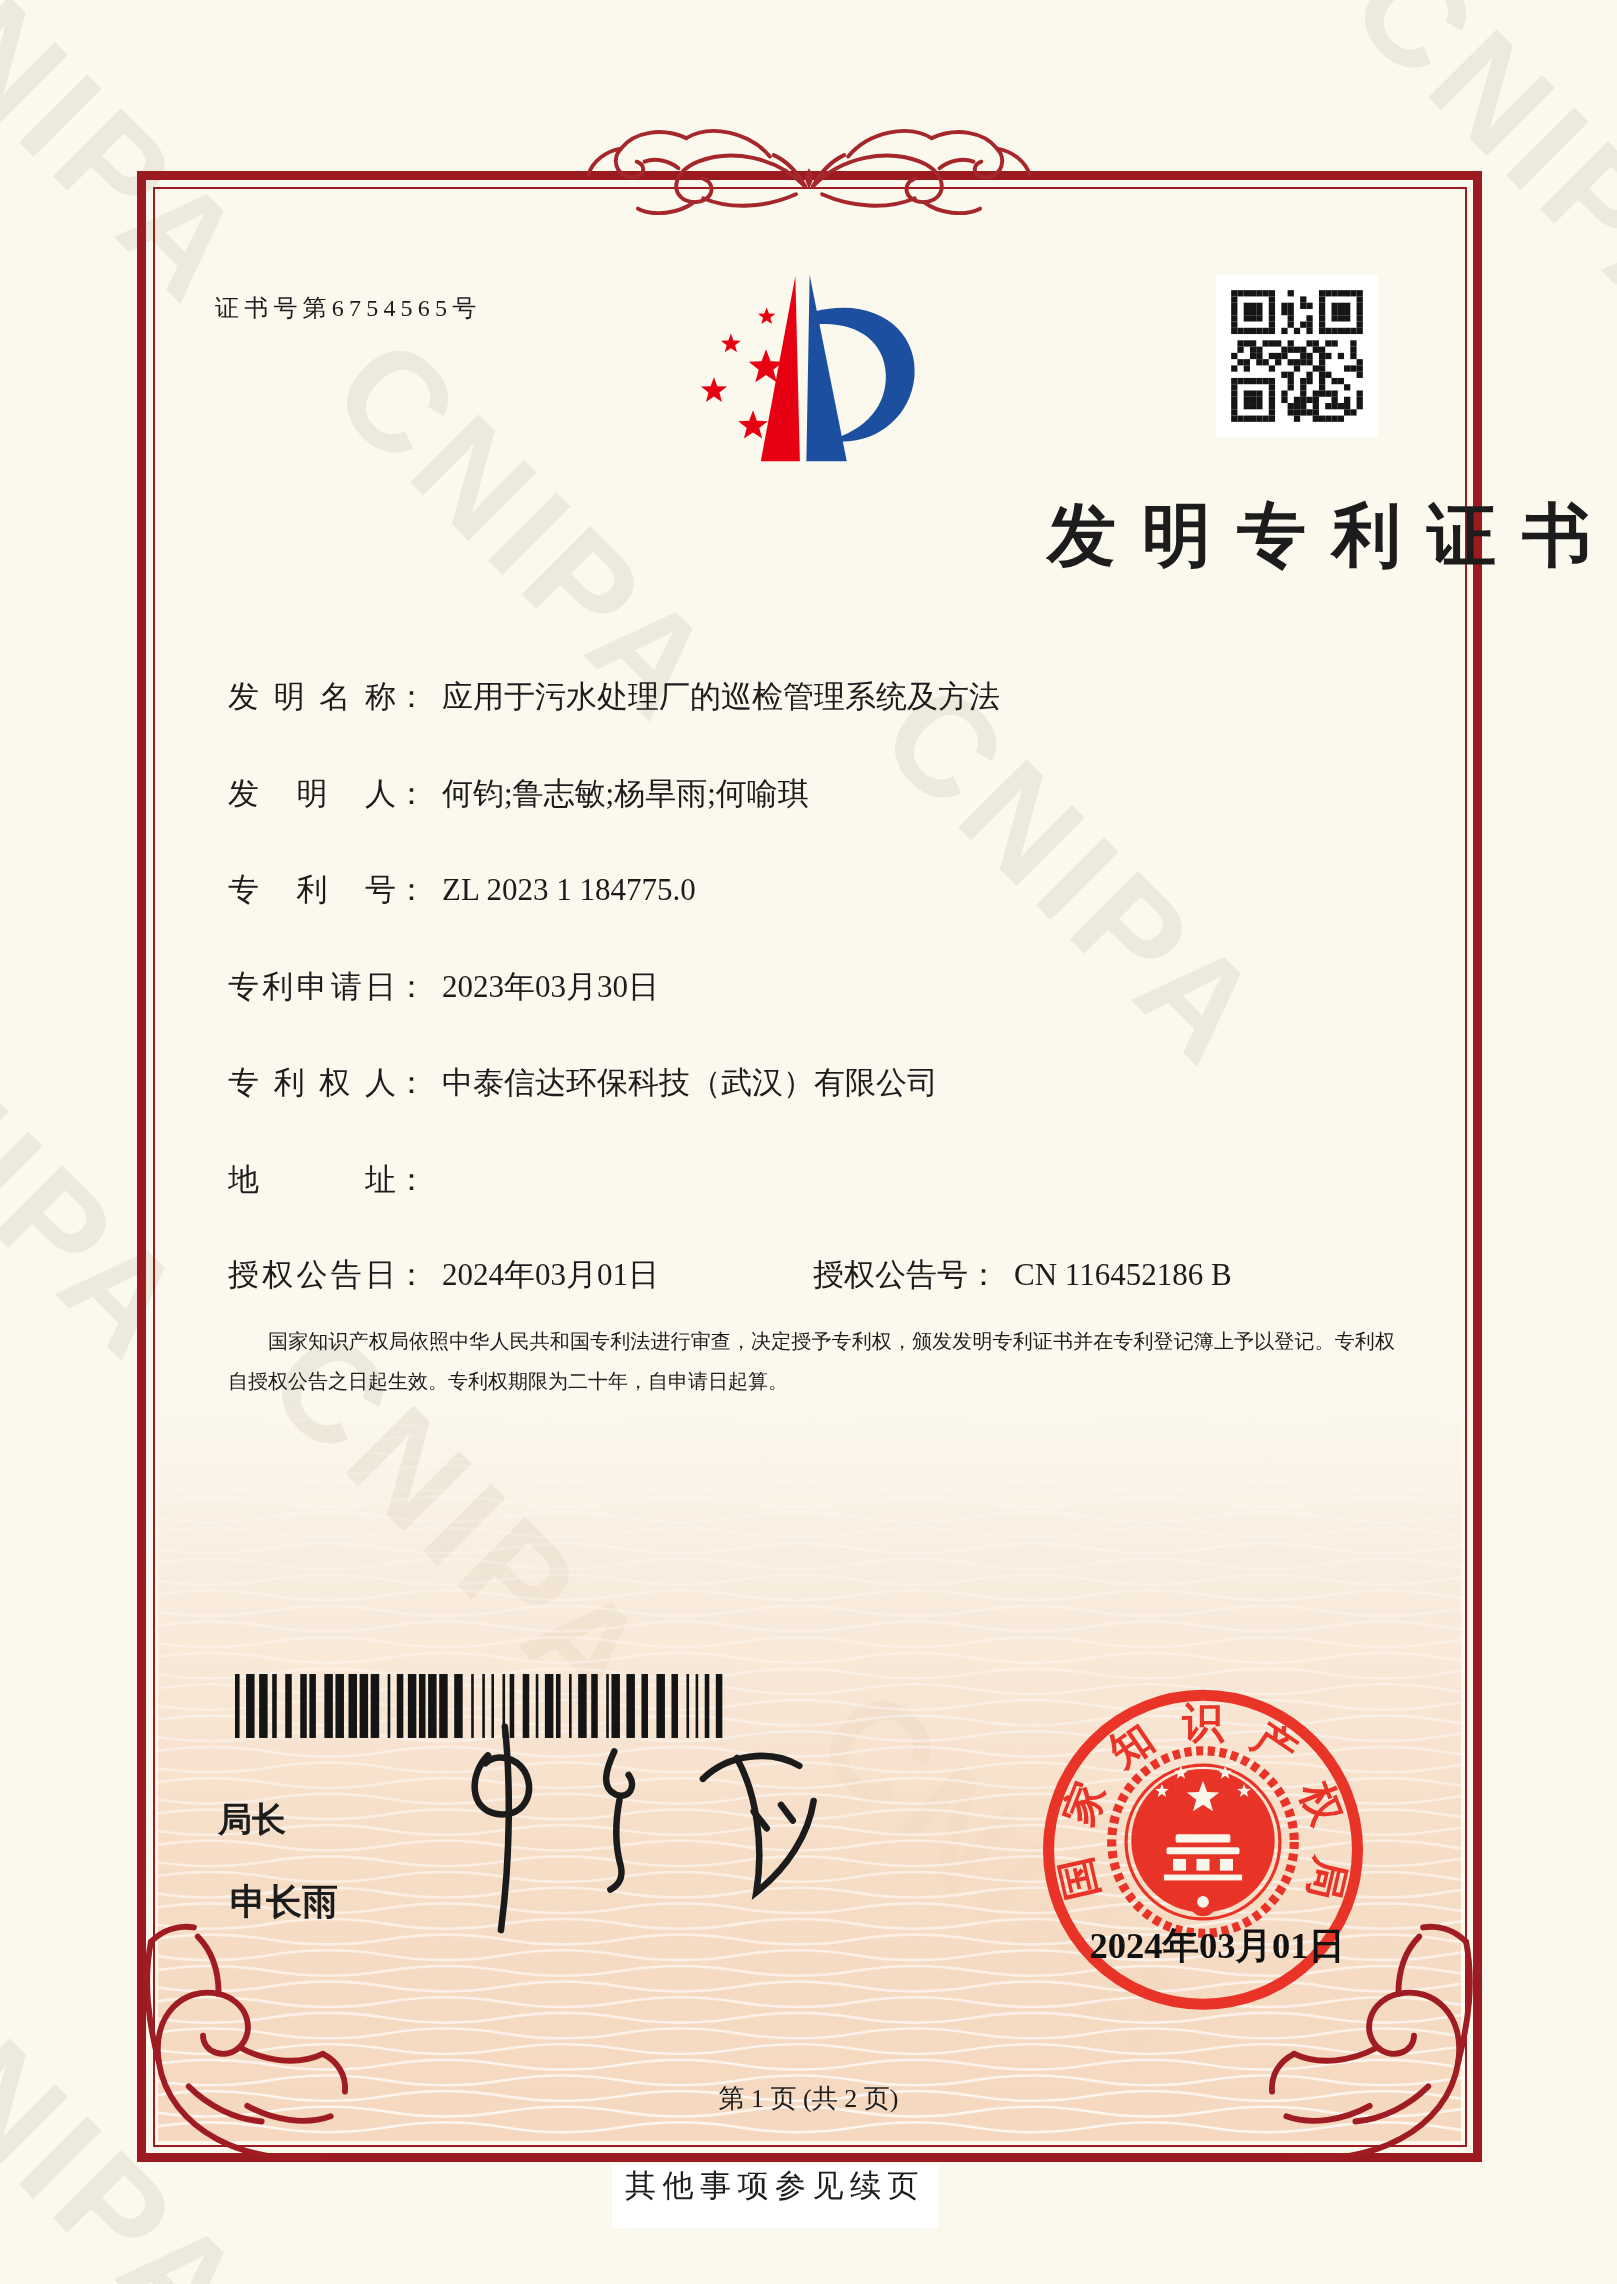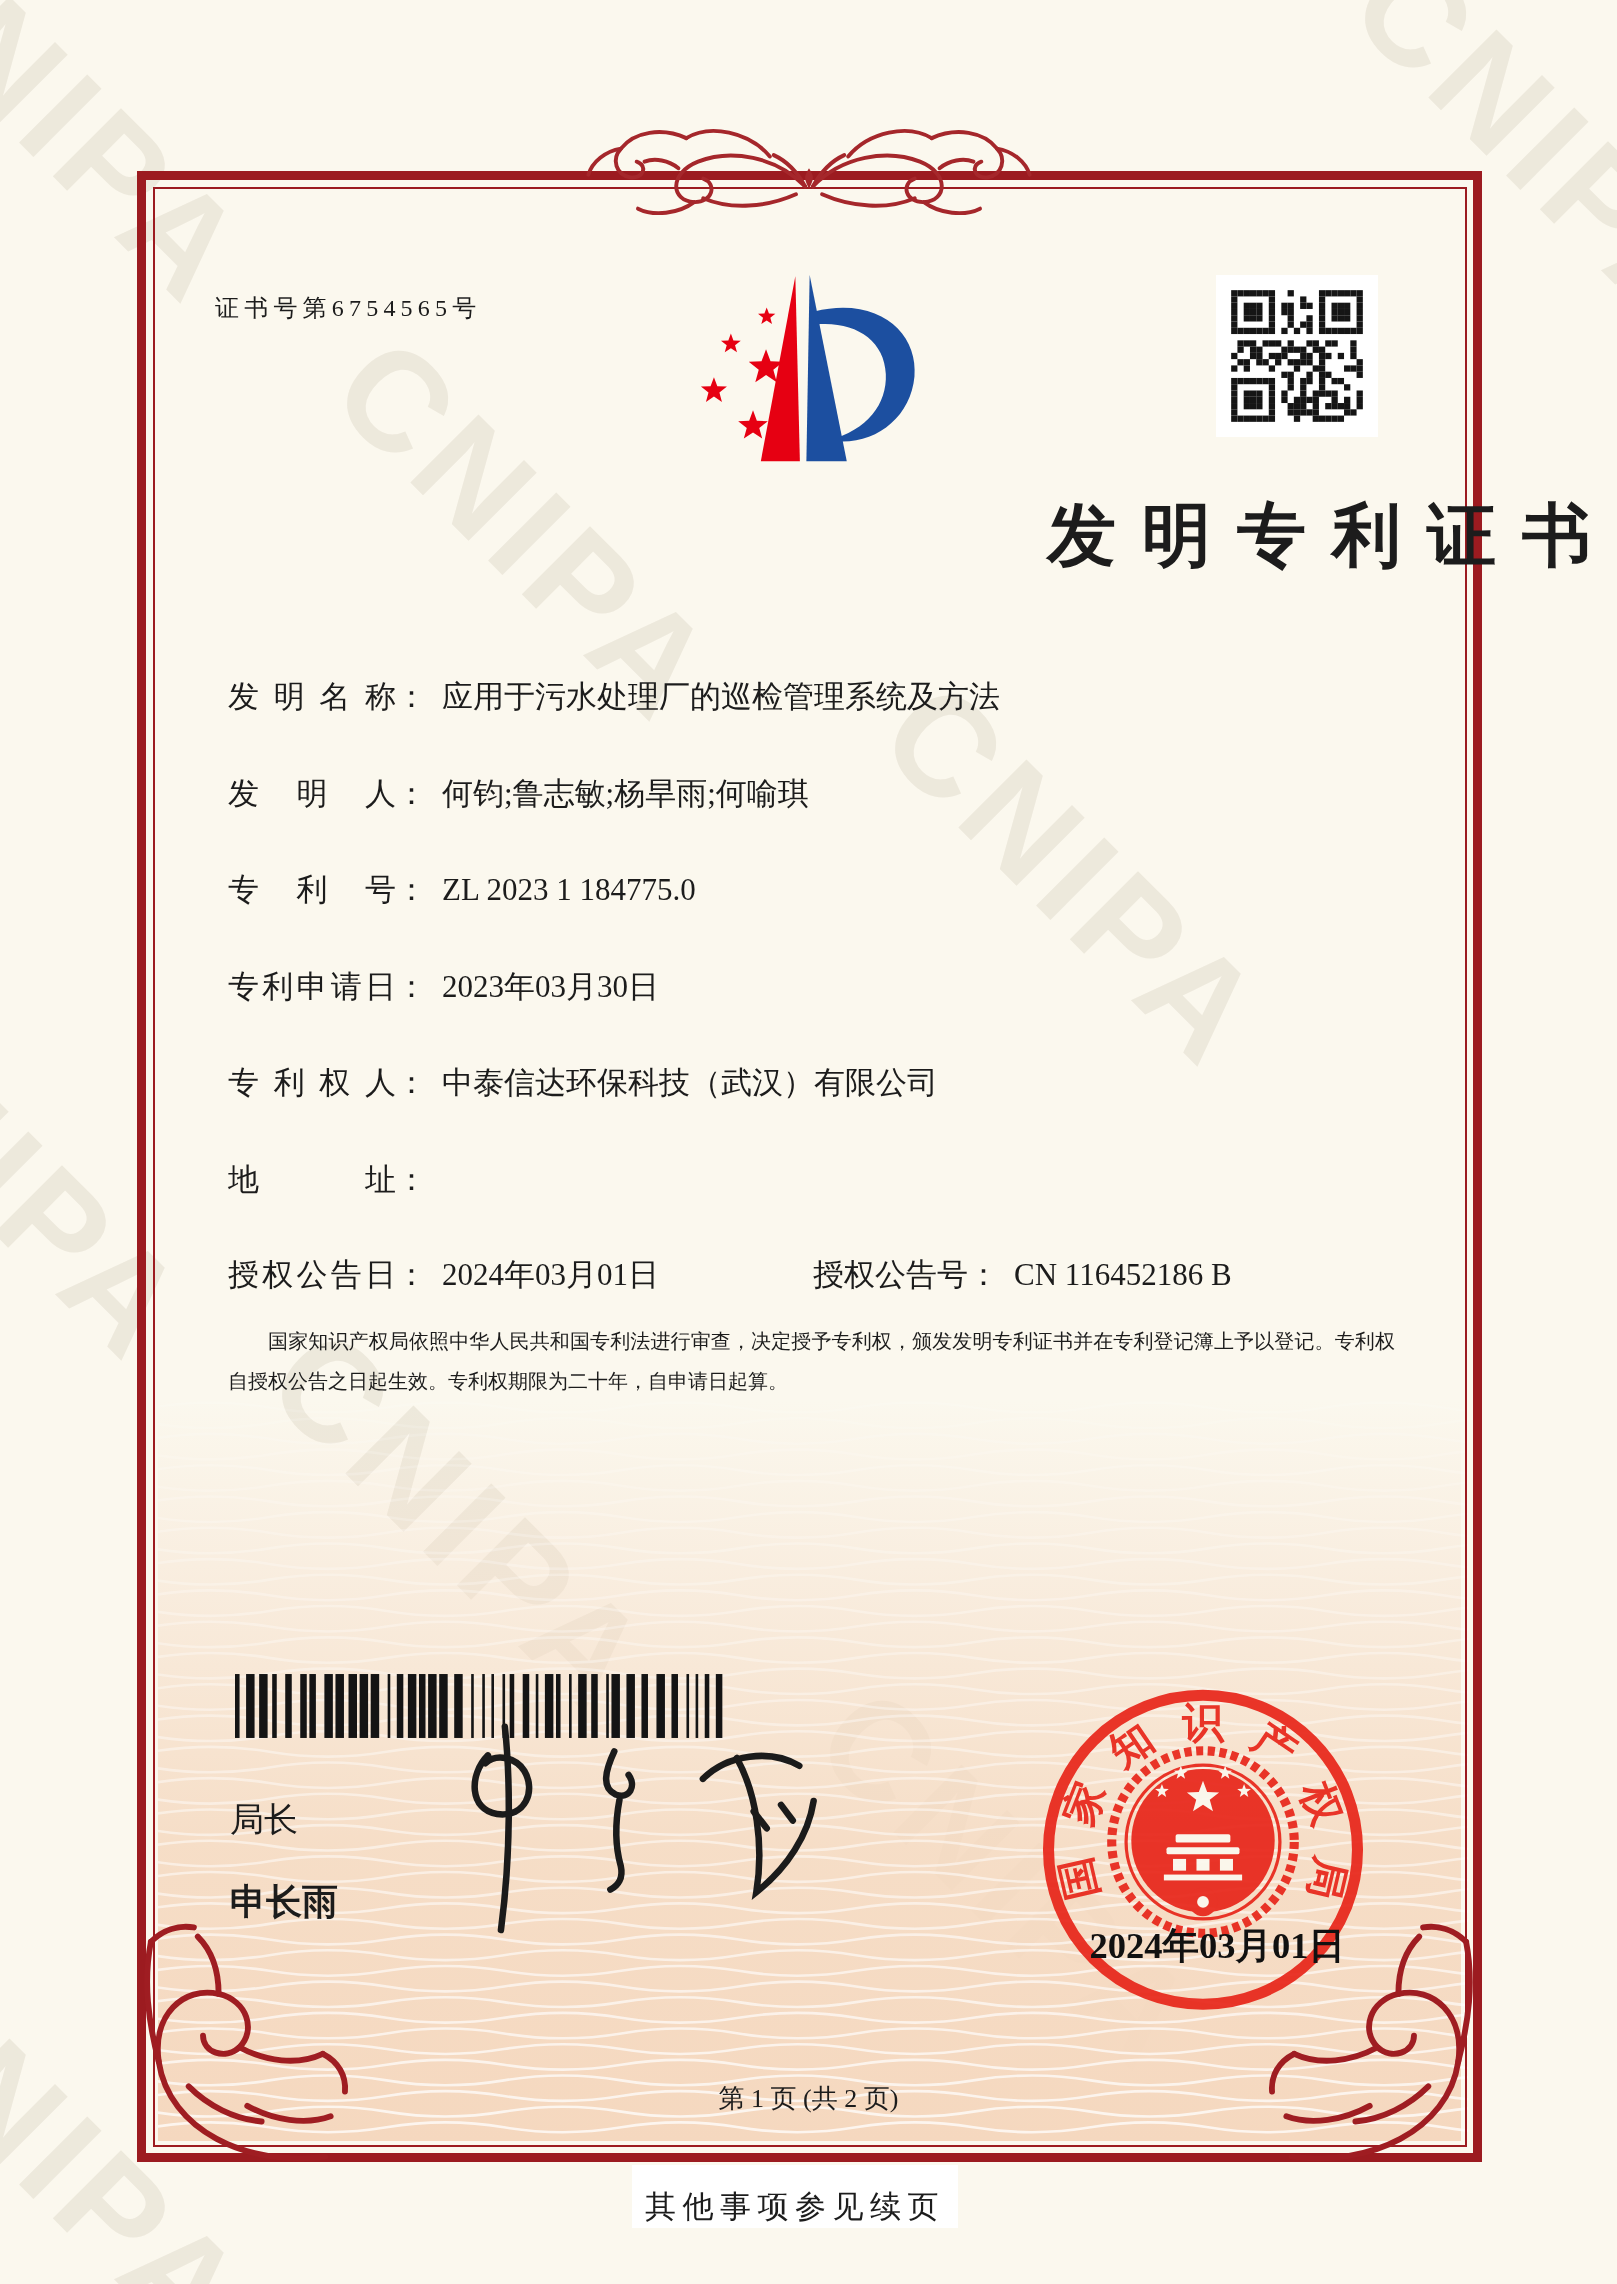--- a/index.html
+++ b/index.html
@@ -31,31 +31,31 @@
   .fval{white-space:nowrap;}
   .addr-col div{white-space:nowrap;}
   .row7b{position:absolute;left:813px;display:flex;font-size:31px;line-height:40px;align-items:center;}
   .row7b .lbl2{flex:none;}
   
   .para{position:absolute;left:228px;width:1167px;font-size:20px;line-height:40px;
         text-align:justify;text-indent:2em;font-family:Liberation Mono, monospace;}
   
   .barcode{position:absolute;left:235px;top:1674px;width:488px;height:64px;}
   
-  .sig-title{position:absolute;left:230px;top:1797px;font-size:34px;font-weight:400;
+  .sig-title{position:absolute;left:218px;top:1797px;font-size:34px;font-weight:700;
              font-family:"Liberation Sans","DejaVu Sans",sans-serif;}
   .sig-name{position:absolute;left:230px;top:1878px;font-size:36px;font-weight:700;
              font-family:"Liberation Sans","DejaVu Sans",sans-serif;}
   .signature{position:absolute;left:391px;top:1715px;width:457px;height:228px;}
   
   .seal{position:absolute;left:1027px;top:1679px;width:352px;height:352px;}
   
   .page-info{position:absolute;left:0;top:2081px;width:1617px;text-align:center;font-size:26px;}
   .cont-band{position:absolute;left:612px;top:2165px;width:326px;height:63px;background:#ffffff;
-             display:flex;align-items:flex-end;justify-content:center;margin-left:20px;}
+             display:flex;align-items:flex-start;justify-content:center;}
   .cont-band span{font-size:31px;letter-spacing:6.5px;}
   .orn{position:absolute;pointer-events:none;}
 </style>
 </head>
 <body>
 
 <div class="page">
 
   <div id="wm-layer">
       <span class="wm" style="left: -52px; top: -111px;">CNIPA</span>

